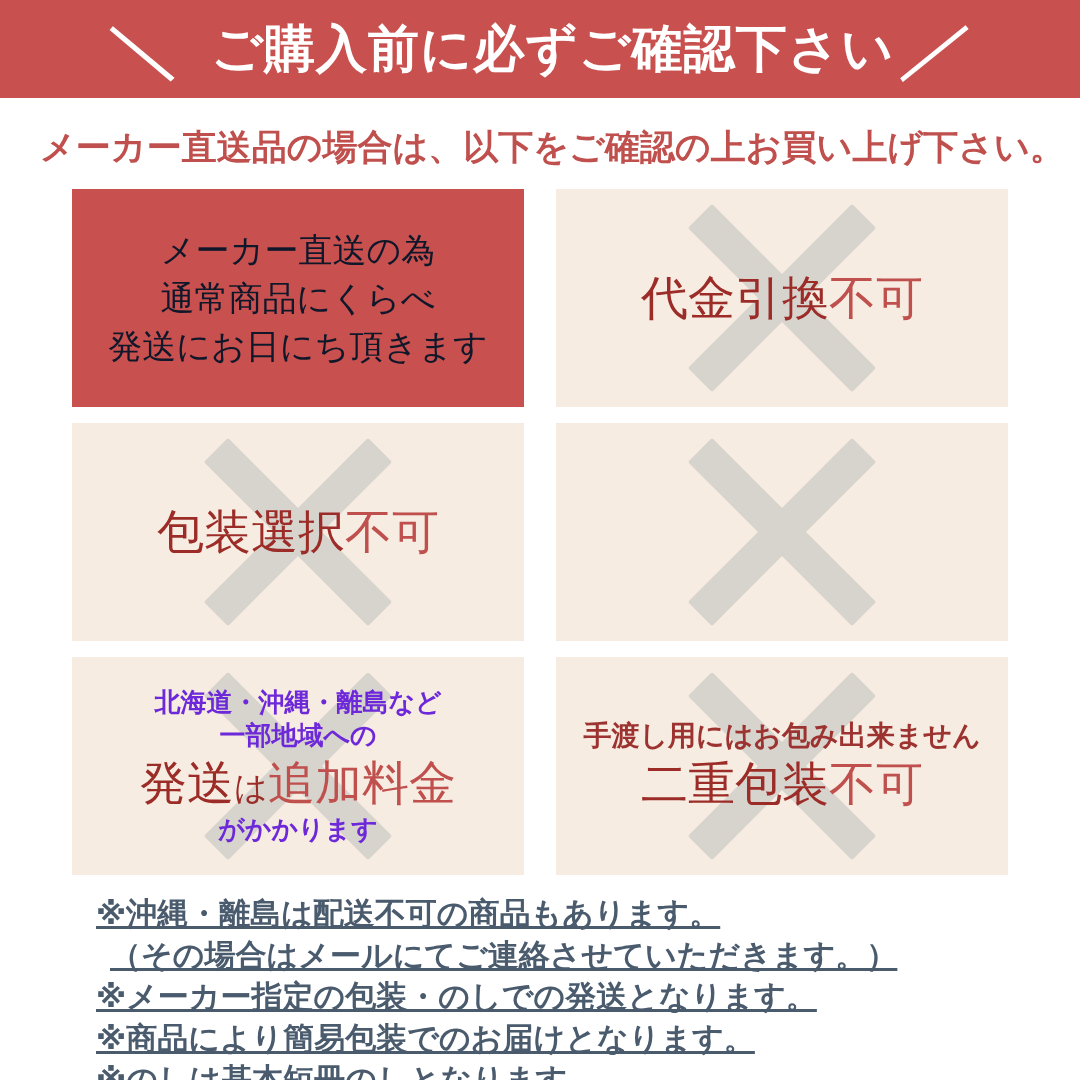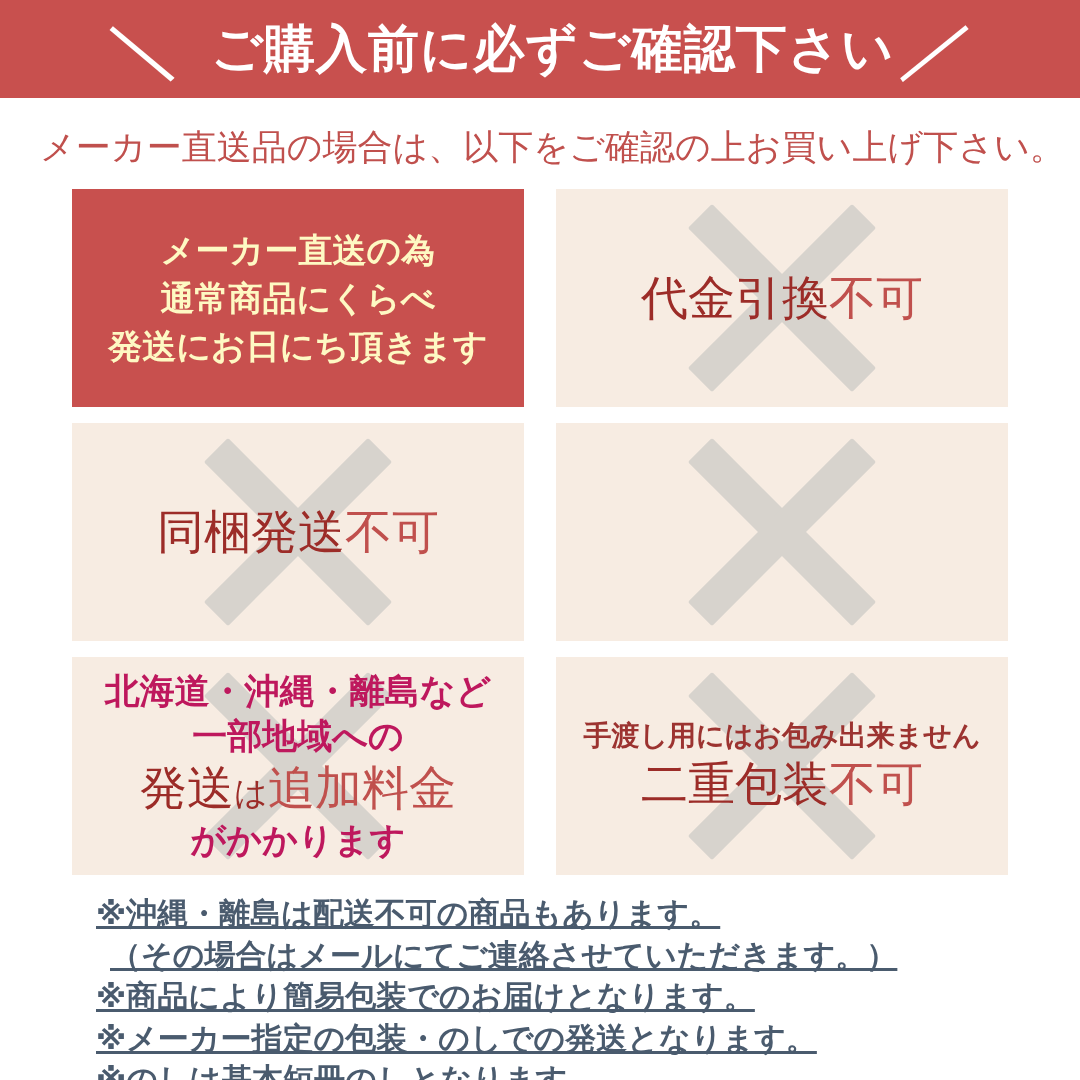--- a/index.html
+++ b/index.html
@@ -53,21 +53,21 @@
     white-space: nowrap;
     margin-left: 25px;
   }
 
   
   .lead {
     margin: 0;
     padding: 26px 4px 18px 40px;
     color: #c0504d;
     font-size: 35px;
-    font-weight: normal;
+    font-weight: bold;
     letter-spacing: 0px;
     white-space: nowrap;
   }
 
   
   .grid {
     margin: 0 auto;
     width: 936px;
     display: grid;
     grid-template-columns: 452px 452px;
@@ -129,29 +129,29 @@
     white-space: nowrap;
   }
   .line-lg .muted {
     color: #c0504d;
   }
   .line-lg .small-particle {
     font-size: 33px;
   }
   .line-mid-white {
     font-size: 34px;
-    font-weight: bold;
-    color: #fef9c3;
+    font-weight: normal;
+    color: #0f172a;
     white-space: nowrap;
     line-height: 1.42;
   }
   .line-xs {
-    font-size: 35px;
-    font-weight: bold;
-    color: #be185d;
+    font-size: 26px;
+    font-weight: bold;
+    color: #6d28d9;
     white-space: nowrap;
   }
 
   
   .notes {
     padding: 18px 0 0 96px;
   }
   .note {
     font-size: 31px;
     font-weight: bold;
@@ -201,21 +201,21 @@
       </div>
     </div>
 
     <div class="card">
       <div class="xmark">
           <span class="a"></span>
           <span class="b"></span>
         </div>
       <div class="card-content">
         <div class="line-lg">
-          <span>同梱発送</span><span class="muted">不可</span>
+          <span>包装選択</span><span class="muted">不可</span>
         </div>
       </div>
     </div>
 
     <div class="card">
       <div class="xmark">
           <span class="a"></span>
           <span class="b"></span>
         </div>
     </div>
@@ -246,19 +246,19 @@
           <span>二重包装</span><span class="muted">不可</span>
         </div>
       </div>
     </div>
 
   </div>
 
   <div class="notes">
     <div class="note">※沖縄・離島は配送不可の商品もあります。</div>
     <div class="note indent">（その場合はメールにてご連絡させていただきます。）</div>
+    <div class="note">※メーカー指定の包装・のしでの発送となります。</div>
     <div class="note">※商品により簡易包装でのお届けとなります。</div>
-    <div class="note">※メーカー指定の包装・のしでの発送となります。</div>
     <div class="note">※のしは基本短冊のしとなります。</div>
 
   </div>
 
 </div>
 
 </body></html>

